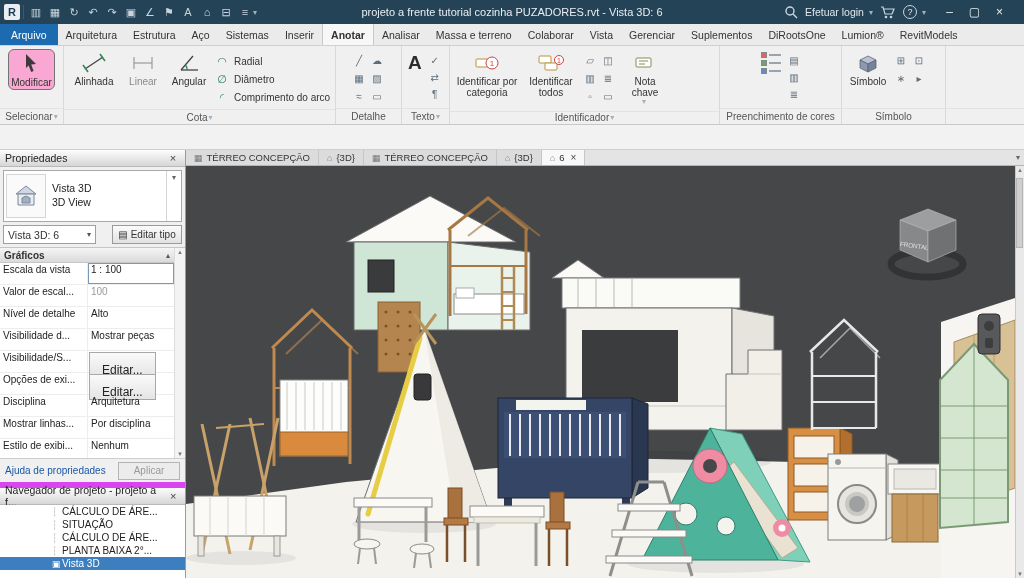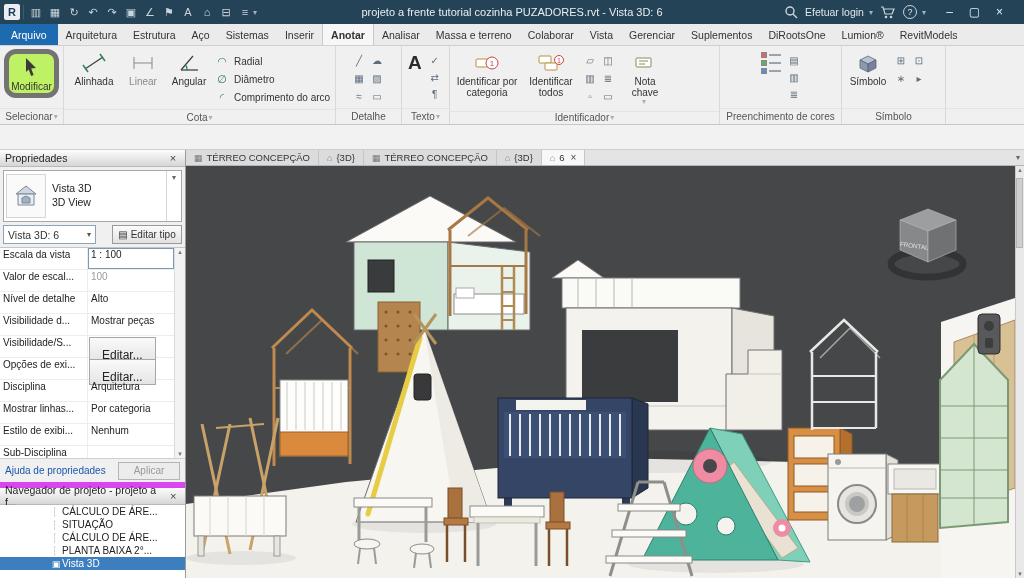--- a/index.html
+++ b/index.html
@@ -26,21 +26,21 @@
 .rtab.file{background:#1c6bb0;color:#fff;padding:0 11px}
 .rtab.active{background:#f7f7f7;border-left:1px solid #c9c9c9;border-right:1px solid #c9c9c9;font-weight:bold}
 
 
 .ribbon{height:79px;background:#f0f0f0;display:flex;border-bottom:1px solid #c8c8c8;flex:none}
 .rpanel{display:flex;flex-direction:column;border-right:1px solid #d9d9d9;height:100%}
 .rbody{flex:1;display:flex;align-items:flex-start;padding:3px 4px;gap:3px}
 .rcaption{height:16px;font-size:10px;color:#555;display:flex;align-items:center;justify-content:center;gap:3px;border-top:1px solid #e3e3e3}
 .bigbtn{display:flex;flex-direction:column;align-items:center;font-size:10px;color:#333;padding:1px 2px;text-align:center;line-height:1.1}
 .bigbtn .bicon{height:26px;display:flex;align-items:center;justify-content:center}
-.modify-sel{background:#bef264;border:5px solid #737373;border-radius:12px}
+.modify-sel{background:#f9a8d4;border:1px solid #737373;border-radius:6px}
 .dim-opts{display:flex;flex-direction:column;gap:1px;padding-top:4px}
 .dim-opt{display:flex;align-items:center;gap:5px;font-size:10px;color:#333;height:17px;white-space:nowrap}
 .dim-opt .gico{width:14px;text-align:center;color:#2a7d5f;font-size:11px}
 .mini-grid{display:grid;grid-template-columns:repeat(2,17px);grid-auto-rows:17px;gap:1px;padding-top:3px}
 .mini-col{display:flex;flex-direction:column;gap:1px;padding-top:3px}
 .mini{width:16px;height:16px;font-size:10px;color:#5d6d7a;display:flex;align-items:center;justify-content:center}
 .bigA{font-size:19px;font-weight:bold;color:#2b2b2b}
 .legend-ico{display:flex;flex-direction:column;gap:2px}
 .legend-ico .lrow{display:flex;gap:2px;align-items:center}
 .lsw{width:6px;height:6px;border:1px solid #888}
@@ -438,20 +438,24 @@
           <div class="view-dd">
             <span>Vista 3D: 6</span>
             <span class="arr">▾</span>
           </div>
           <div class="edit-type">
             <span>▤</span>
             <span>Editar tipo</span>
           </div>
         </div>
         <div class="grid">
+          <div class="sec-header">
+            <span>Gráficos</span>
+            <span class="chev">▴</span>
+          </div>
           <div>
 
               <div class="prow dropdown">
                 <div class="pname">Escala da vista</div>
                 <div class="pval"><span class="pval-text">1 : 100</span></div>
               </div>
 
               <div class="prow disabled">
                 <div class="pname">Valor de escal...</div>
                 <div class="pval"><span class="pval-text">100</span></div>
@@ -477,21 +481,21 @@
                 <div class="pval"><span class="pval-text">Editar...</span></div>
               </div>
 
               <div class="prow">
                 <div class="pname">Disciplina</div>
                 <div class="pval"><span class="pval-text">Arquitetura</span></div>
               </div>
 
               <div class="prow">
                 <div class="pname">Mostrar linhas...</div>
-                <div class="pval"><span class="pval-text">Por categoria</span></div>
+                <div class="pval"><span class="pval-text">Por disciplina</span></div>
               </div>
 
               <div class="prow">
                 <div class="pname">Estilo de exibi...</div>
                 <div class="pval"><span class="pval-text">Nenhum</span></div>
               </div>
 
               <div class="prow">
                 <div class="pname">Sub-Disciplina</div>
                 <div class="pval"><span class="pval-text"></span></div>

